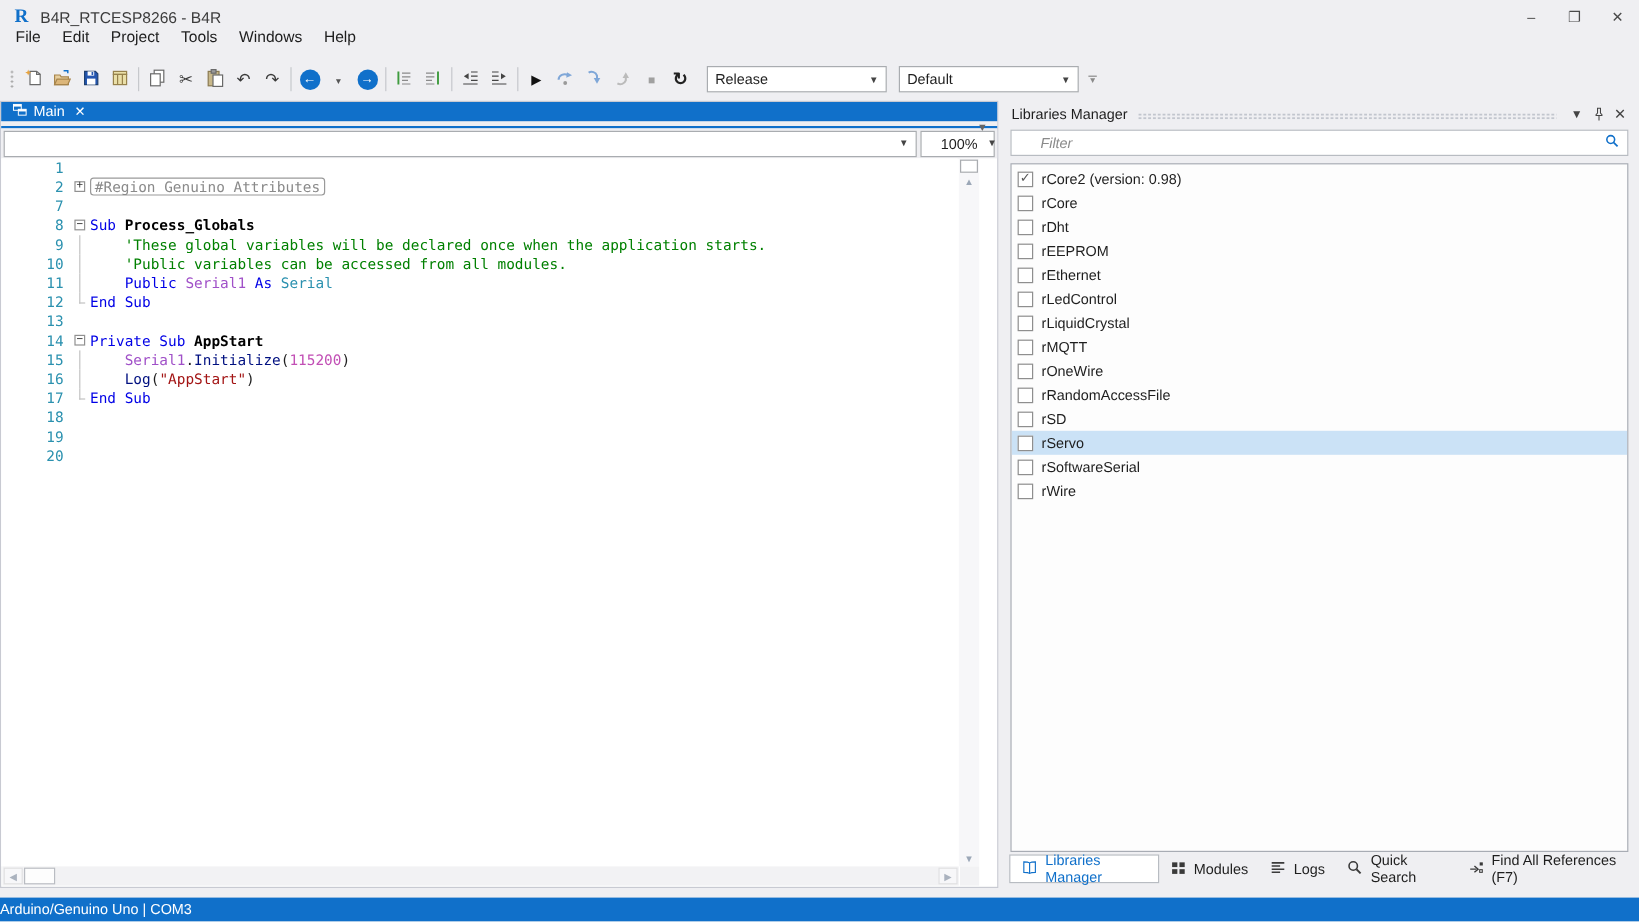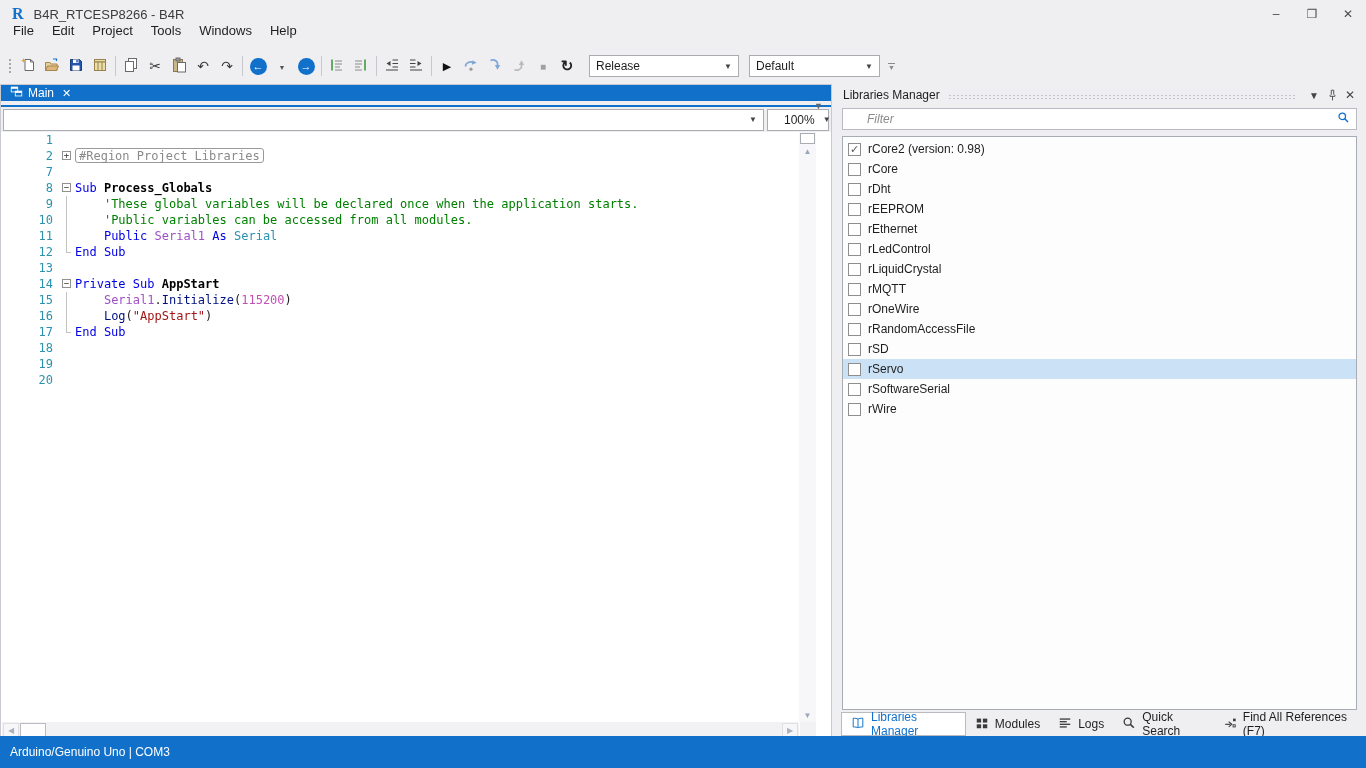--- a/index.html
+++ b/index.html
@@ -32,21 +32,21 @@
   #toolbar-groups{display:flex;align-items:center;}
   .tb-sep{width:1px;height:20px;background:#C6C8CC;margin:0 3px;}
   .tb-btn{width:24px;height:24px;display:inline-flex;align-items:center;justify-content:center;}
   .tb-btn svg{width:16px;height:16px;}
   .tb-glyph{color:#3A3A3A;font-size:14px;line-height:14px;}
   .nav-circle{width:17px;height:17px;border-radius:50%;background:var(--accent);color:#fff;display:inline-flex;align-items:center;justify-content:center;font-size:11px;font-weight:bold;}
   .dd-small{font-size:7px;color:#555;}
   .combo{height:22px;border:1px solid #A9ACB0;background:#fff;display:flex;align-items:center;padding:0 6px;font-size:12px;color:#1E1E1E;}
   .combo .caret{margin-left:auto;font-size:8px;color:#444;padding-left:8px;}
   #combo-release{width:150px;margin-left:10px;}
-  #combo-default{width:131px;margin-left:10px;}
+  #combo-default{width:150px;margin-left:10px;}
   .tb-overflow{margin-left:8px;display:flex;flex-direction:column;align-items:center;color:#8A8A8A;}
   .tb-overflow .bar{width:7px;height:1px;background:#8A8A8A;margin-bottom:1px;}
   .tb-overflow .tri{font-size:7px;line-height:5px;}
   
   #left-pane{position:absolute;left:0;top:84px;width:832px;height:656px;background:#fff;border:1px solid #C8CAD2;}
   #tabstrip{height:22px;background:#EFEFF2;display:flex;align-items:stretch;border-bottom:2px solid var(--accent);flex-direction:column;}
   #main-tab{background:var(--accent);color:#fff;display:flex;align-items:center;gap:5px;padding:0 9px;font-size:12px;}
   #main-tab .tab-close{font-size:11px;margin-left:3px;}
   #tab-overflow{margin-left:auto;align-self:center;color:#666;font-size:9px;padding-right:8px;}
   #editor-header{height:25px;background:#EFEFF2;display:flex;align-items:center;gap:3px;padding:1px 2px;}
@@ -87,21 +87,21 @@
   #lib-list{position:absolute;left:6px;right:9px;top:52px;bottom:38px;background:#FDFDFD;border:1px solid #A8ACB4;padding-top:2px;overflow:hidden;}
   .lib-row{height:20px;display:flex;align-items:center;padding-left:5px;font-size:12px;color:#1E1E1E;}
   .lib-row.highlighted{background:var(--selected_row);}
   .checkbox{width:13px;height:13px;flex:none;border:1px solid #8E8E8E;background:#fff;margin-right:7px;font-size:11px;line-height:11px;text-align:center;color:#5A5A5A;}
   
   #panel-tabs{position:absolute;left:5px;bottom:12px;height:24px;display:flex;align-items:stretch;}
   .ptab{display:flex;align-items:center;gap:6px;padding:0 9px;font-size:12px;color:#1E1E1E;}
   .ptab svg{width:14px;height:14px;}
   .ptab.active{background:#fff;border:1px solid #B8BCC2;color:var(--accent);}
   
-  #statusbar{position:absolute;left:0;bottom:0;width:1366px;height:32px;background:var(--accent);color:#fff;display:flex;align-items:center;padding-left:10px;font-size:12px;}
+  #statusbar{position:absolute;left:0;bottom:0;width:1366px;height:20px;background:var(--accent);color:#fff;display:flex;align-items:center;font-size:12px;}
 </style>
 </head>
 <body>
 
 <div id="titlebar">
   <span id="logo">R</span>
   <span id="title-text">B4R_RTCESP8266 - B4R</span>
   <div id="win-controls">
     <span class="win-btn">–</span>
     <span class="win-btn">❐</span>
@@ -296,21 +296,21 @@
       <div class="code-line">
         <span class="ln">1</span>
         <span class="foldcol"></span>
         <span class="code-text"></span>
       </div>
       <div class="code-line">
         <span class="ln">2</span>
         <span class="foldcol">
           <span class="fold-box">+</span>
         </span>
-        <span class="code-text"><span class="region-box">#Region Project Libraries</span></span>
+        <span class="code-text"><span class="region-box">#Region Genuino Attributes</span></span>
       </div>
       <div class="code-line">
         <span class="ln">7</span>
         <span class="foldcol"></span>
         <span class="code-text"></span>
       </div>
       <div class="code-line">
         <span class="ln">8</span>
         <span class="foldcol">
           <span class="fold-box">−</span>

